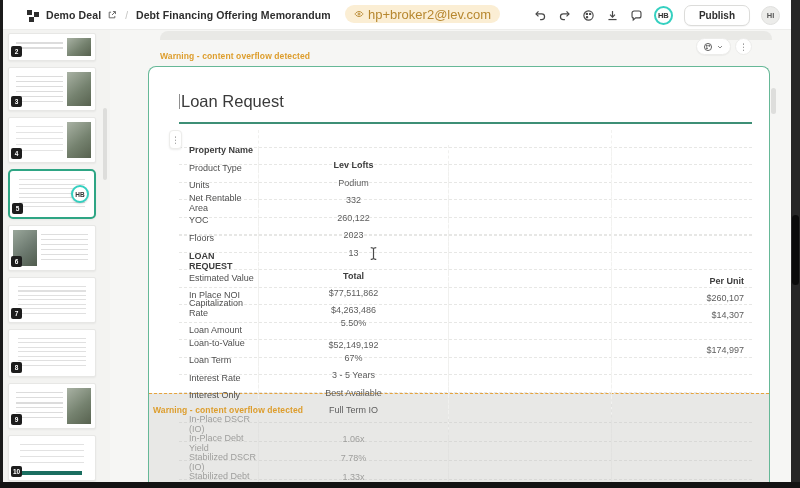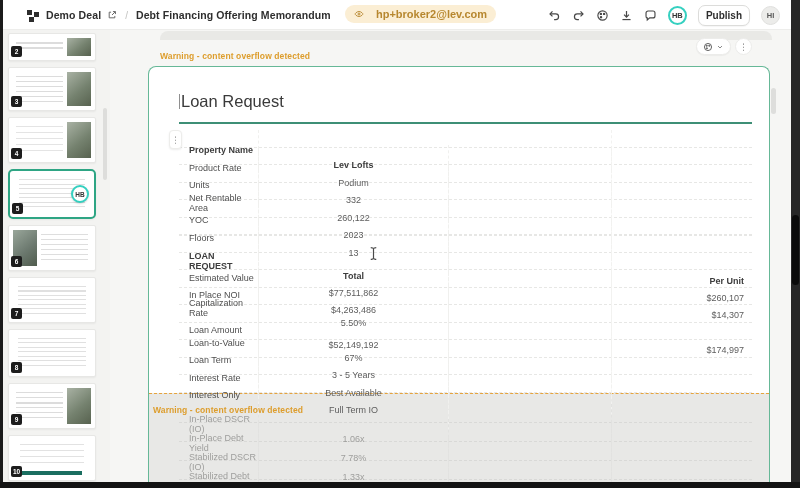--- a/index.html
+++ b/index.html
@@ -12,27 +12,27 @@
   .frame-bottom{ position:absolute; left:0; bottom:0; width:800px; height:6px; background:#131313; z-index:61; }
 
   
   .topbar { position:absolute; left:3px; top:0; right:9px; height:30px; background:#ffffff; border-bottom:1px solid #ededeb; z-index:50; }
   .tb-left { position:absolute; left:24px; top:0; height:30px; display:flex; align-items:center; gap:6px; }
   .logo { width:5px; height:5px; background:#2d2d2d; box-shadow:7px 2px 0 0 #2d2d2d, 2px 7px 0 0 #2d2d2d; margin-right:8px; margin-bottom:6px; }
   .tb-title { font-size:10.5px; font-weight:bold; color:#2e2e2e; letter-spacing:.1px; }
   .tb-sep { font-size:10px; color:#c4c4c2; margin:0 2px; }
   svg.ic { display:block; }
   .viewer-badge { position:absolute; left:342px; top:5px; height:18px; display:flex; align-items:center; gap:4px; padding:0 9px; background:#fbeed4; border-radius:9px; }
-  .viewer-badge span { font-size:11px; color:#b7872f; font-weight:bold;margin-left:8px; }
+  .viewer-badge span { font-size:13px; color:#b7872f; font-weight:normal; }
   .tb-right { position:absolute; right:11px; top:0; height:30px; display:flex; align-items:center; gap:11px; }
   .tb-btn { background:none; border:none; padding:0; cursor:pointer; display:flex; align-items:center; }
   .avatar { width:19px; height:19px; border-radius:50%; display:flex; align-items:center; justify-content:center; font-size:7.5px; font-weight:bold; color:#333; background:#fff; }
   .avatar.hb { border:2px solid #35d0c0; }
   .avatar.hi { background:#ececea; color:#555; border:1px solid #e0e0de; }
-  .publish-btn { background:#fff; border:1px solid #dcdcda; border-radius:7px; padding:4px 7px; font-size:10px; font-weight:bold; color:#2e2e2e; box-shadow:0 1px 1px rgba(0,0,0,.04); cursor:pointer; font-family:inherit; }
+  .publish-btn { background:#fff; border:1px solid #dcdcda; border-radius:7px; padding:4px 14px; font-size:10px; font-weight:bold; color:#2e2e2e; box-shadow:0 1px 1px rgba(0,0,0,.04); cursor:pointer; font-family:inherit; }
 
   
   .sidebar { position:absolute; left:3px; top:30px; width:107px; bottom:6px; background:#f3f3f1; z-index:10; }
   .thumbs { position:absolute; left:5px; top:3px; width:88px; display:flex; flex-direction:column; gap:6px; }
   .thumb { position:relative; width:88px; background:#ffffff; border:1px solid #e7e7e5; border-radius:2px; box-shadow:0 1px 2px rgba(0,0,0,.05); cursor:pointer; }
   .thumb.selected { border:2px solid #2ea584; border-radius:5px; }
   .badge { position:absolute; left:2px; bottom:3px; min-width:11px; height:11px; padding:0 2px; background:#1d1d1d; border-radius:2px; color:#fff; font-size:6.5px; font-weight:bold; display:flex; align-items:center; justify-content:center; z-index:3; }
   .art { position:absolute; inset:3px; }
   .k-tir .art::before, .k-iir .art::before { content:""; position:absolute; left:4px; right:36%; top:5px; bottom:5px; background:repeating-linear-gradient(#dcdcdc 0 1.5px, transparent 1.5px 5px); }
   .k-tir .art::after, .k-iir .art::after { content:""; position:absolute; right:1px; top:1px; bottom:1px; width:30%; background:linear-gradient(140deg,#a9b2a4,#75826f 55%,#57624f); }
@@ -228,21 +228,21 @@
       <div id="prop-rows-mount">
   <div class="t-row bold">
     <div class="c label">Property Name</div>
     <div class="c total">Lev Lofts</div>
     <div class="c spacer"></div>
     <div class="c perunit"></div>
   </div>
 
 
   <div class="t-row">
-    <div class="c label">Product Rate</div>
+    <div class="c label">Product Type</div>
     <div class="c total">Podium</div>
     <div class="c spacer"></div>
     <div class="c perunit"></div>
   </div>
 
   <div class="t-row">
     <div class="c label">Units</div>
     <div class="c total">332</div>
     <div class="c spacer"></div>
     <div class="c perunit"></div>

